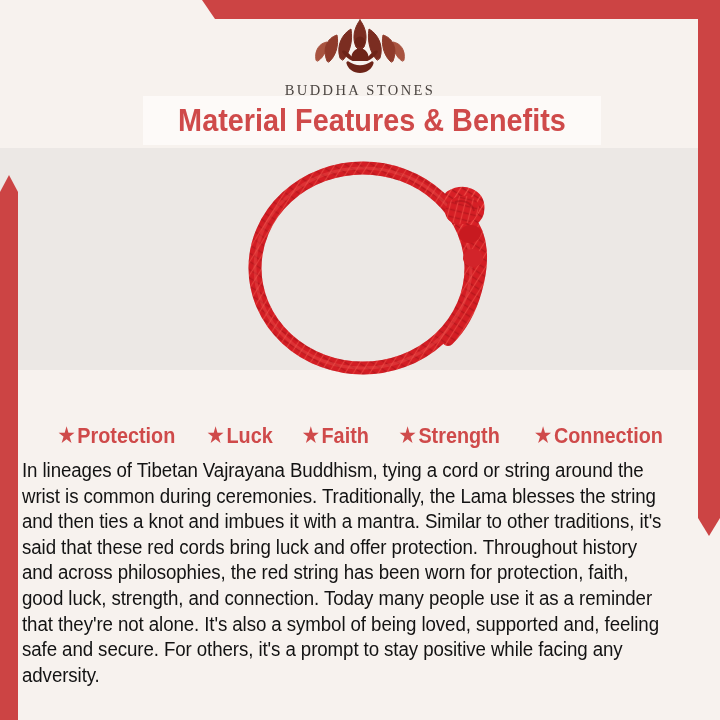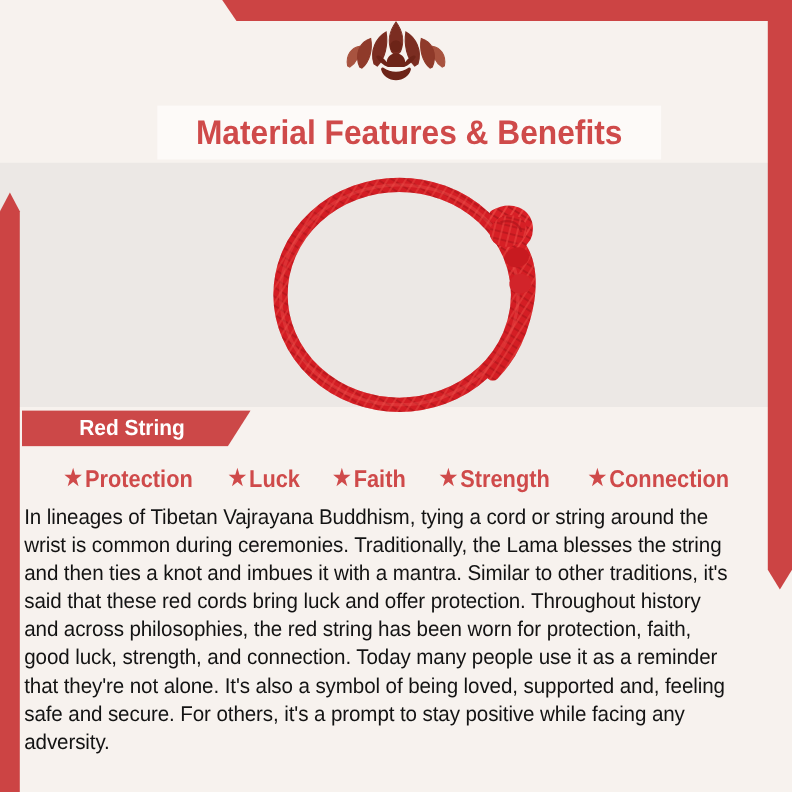--- a/index.html
+++ b/index.html
@@ -169,20 +169,21 @@
         <circle cx="66" cy="26" r="5.4"></circle>
         <path d="M66 32.5 C61.5 32.5 58 36 57.5 40.5 C56 38 53 35.5 50 34.5
                  C48.6 34 47.6 35.4 48.4 36.6 C51 40.4 54.6 43.4 58.6 45
                  L73.4 45 C77.4 43.4 81 40.4 83.6 36.6 C84.4 35.4 83.4 34 82 34.5
                  C79 35.5 76 38 74.5 40.5 C74 36 70.5 32.5 66 32.5 Z"></path>
         <path d="M52.5 47.5 C54 53 59.5 57 66 57 C72.5 57 78 53 79.5 47.5
                  C80 46 78.6 44.8 77.4 45.6 C74 48 70 49.2 66 49.2
                  C62 49.2 58 48 54.6 45.6 C53.4 44.8 52 46 52.5 47.5 Z"></path>
       </g>
     </svg>
+    <div class="logo-word">BUDDHA STONES</div>
   </div>
 
   <div class="title">Material Features &amp; Benefits</div>
 
   <svg class="product" viewBox="0 0 270 218">
     <defs>
       <pattern id="braid" width="7" height="7" patternUnits="userSpaceOnUse" patternTransform="rotate(32)">
         <rect width="7" height="7" fill="#d81f26"></rect>
         <path d="M0 3.5 L7 3.5" stroke="#b3161c" stroke-width="1.5"></path>
         <path d="M3.5 0 L3.5 7" stroke="#ef4a45" stroke-width="1.2"></path>
@@ -203,43 +204,39 @@
 
     <g>
       <ellipse cx="226" cy="52" rx="17" ry="14" fill="#cf1d23" transform="rotate(-18 226 52)"></ellipse>
       <ellipse cx="226" cy="52" rx="17" ry="14" fill="url(#braid)" opacity="0.75" transform="rotate(-18 226 52)"></ellipse>
       <ellipse cx="234" cy="76" rx="11" ry="9" fill="#c81a20" transform="rotate(-12 234 76)"></ellipse>
       <ellipse cx="237" cy="100" rx="10" ry="9" fill="#d2242a" transform="rotate(-8 237 100)"></ellipse>
       <path d="M219 44 C228 41 236 45 238 53" stroke="#a8141a" stroke-width="2" fill="none" opacity="0.6"></path>
     </g>
   </svg>
 
-  <div class="rs-banner">
-    <div class="shape"></div>
-    <div class="label">Red String</div>
+
+  <div class="benefits">
+    <div class="benefit">
+      <span class="star">★</span>
+      <span>Protection</span>
+    </div>
+    <div class="benefit">
+      <span class="star">★</span>
+      <span>Luck</span>
+    </div>
+    <div class="benefit">
+      <span class="star">★</span>
+      <span>Faith</span>
+    </div>
+    <div class="benefit">
+      <span class="star">★</span>
+      <span>Strength</span>
+    </div>
+    <div class="benefit">
+      <span class="star">★</span>
+      <span>Connection</span>
+    </div>
   </div>
 
-  <div class="benefits">
-    <div class="benefit">
-      <span class="star">★</span>
-      <span>Protection</span>
-    </div>
-    <div class="benefit">
-      <span class="star">★</span>
-      <span>Luck</span>
-    </div>
-    <div class="benefit">
-      <span class="star">★</span>
-      <span>Faith</span>
-    </div>
-    <div class="benefit">
-      <span class="star">★</span>
-      <span>Strength</span>
-    </div>
-    <div class="benefit">
-      <span class="star">★</span>
-      <span>Connection</span>
-    </div>
-  </div>
-
   <div class="body-text">In lineages of Tibetan Vajrayana Buddhism, tying a cord or string around the wrist is common during ceremonies. Traditionally, the Lama blesses the string and then ties a knot and imbues it with a mantra. Similar to other traditions, it's said that these red cords bring luck and offer protection. Throughout history and across philosophies, the red string has been worn for protection, faith, good luck, strength, and connection. Today many people use it as a reminder that they're not alone. It's also a symbol of being loved, supported and, feeling safe and secure. For others, it's a prompt to stay positive while facing any adversity.</div>
 
 </div>
 
 </body></html>

